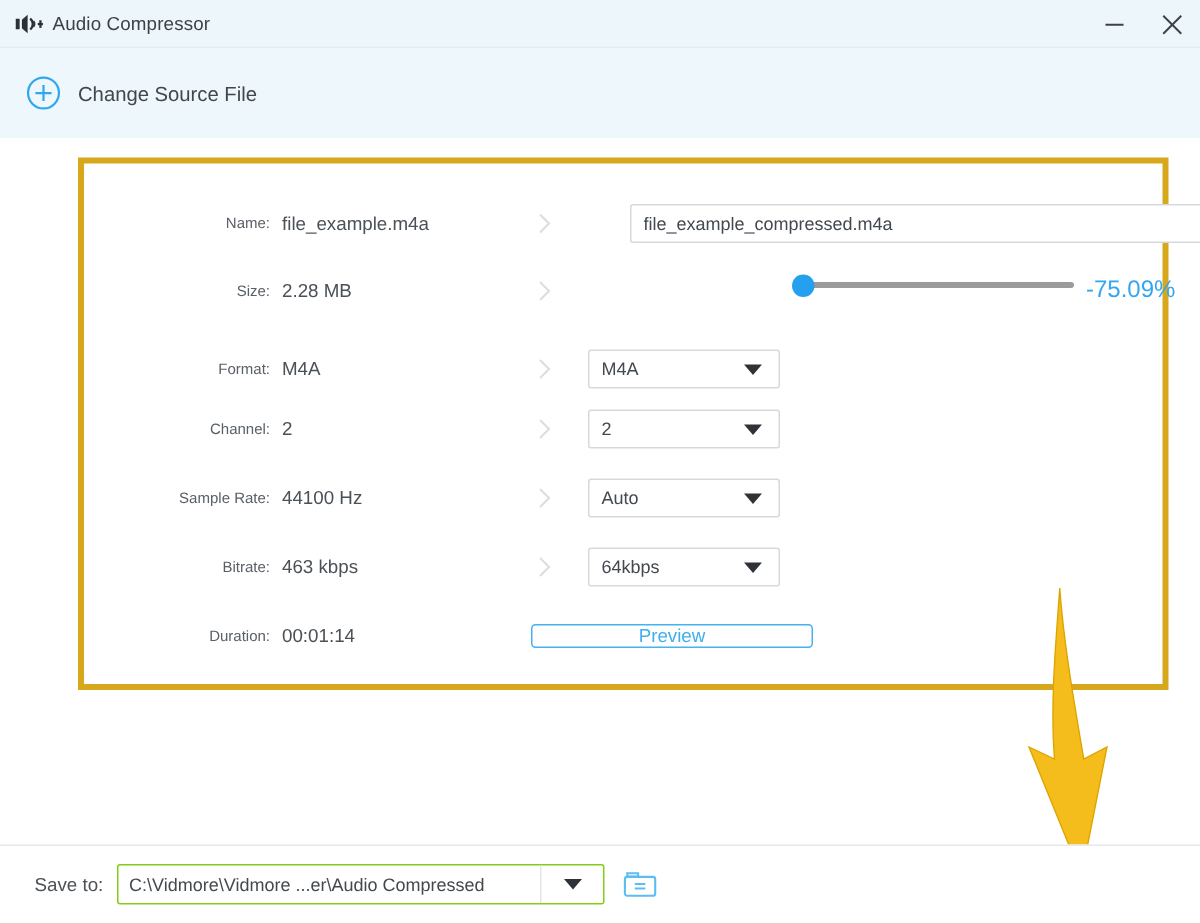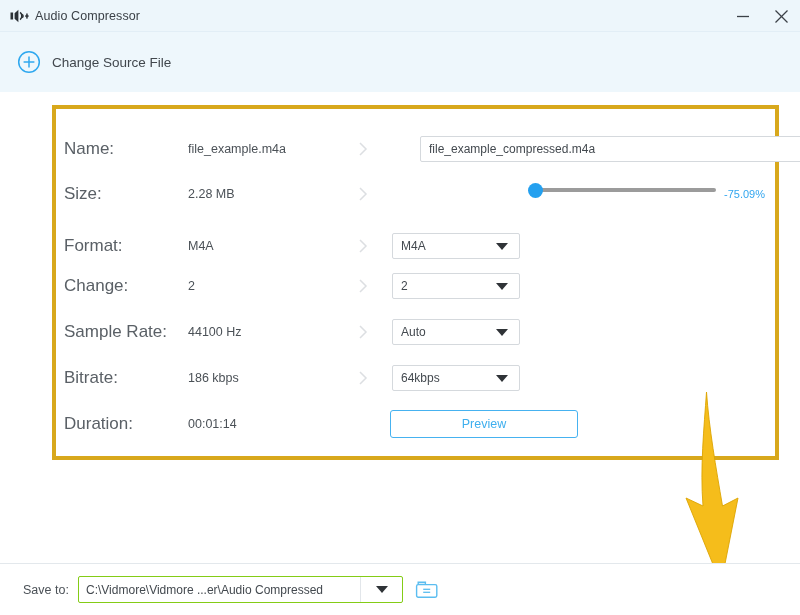--- a/index.html
+++ b/index.html
@@ -100,21 +100,22 @@
     left: 0;
     width: 727px;
     height: 34px;
     display: flex;
     align-items: center;
   }
   .row-label {
     position: absolute;
     left: 0;
     width: 128px;
-    font-size: 17px;
+    text-align: right;
+    font-size: 10px;
     color: #5a6066;
     padding-left: 12px;
   }
   .row-value {
     position: absolute;
     left: 136px;
     font-size: 12.5px;
     color: #4b5157;
   }
   .chevron {
@@ -196,21 +197,21 @@
   .slider-thumb {
     position: absolute;
     left: 0px;
     width: 15px; height: 15px;
     border-radius: 50%;
     background: #24a0ef;
   }
   .slider-pct {
     position: absolute;
     left: 672px;
-    font-size: 11px;
+    font-size: 16px;
     color: #33a6ef;
   }
 
   .select-box {
     position: absolute;
     left: 340px;
     width: 128px;
     height: 26px;
     border: 1px solid #d5d9dd;
     border-radius: 2px;
@@ -229,32 +230,31 @@
     border-left: 6px solid transparent;
     border-right: 6px solid transparent;
     border-top: 7px solid #2f3337;
     margin-right: 11px;
   }
 
   .preview-btn {
     position: absolute;
     left: 302px;
     width: 188px;
-    height: 28px;
+    height: 16px;
     border: 1px solid #46b2f0;
     border-radius: 3px;
     background: #ffffff;
     color: #3fafee;
     font-size: 12.5px;
     font-family: "Liberation Sans", sans-serif;
     cursor: pointer;
     display: flex;
     align-items: center;
     justify-content: center;
-    margin-left: 36px;
   }
 
   
   .arrow-anno {
     position: absolute;
     left: 660px;
     top: 388px;
     width: 130px;
     height: 200px;
     pointer-events: none;
@@ -416,21 +416,21 @@
             <polyline points="5,2 11,8 5,14" fill="none" stroke="#dcdfe2" stroke-width="1.5"></polyline>
           </svg>
       </span>
       <div class="select-box">
         <span class="select-value">M4A</span>
         <span class="select-caret"></span>
       </div>
     </div>
 
     <div class="row" style="top:164px;">
-      <span class="row-label">Change:</span>
+      <span class="row-label">Channel:</span>
       <span class="row-value">2</span>
       <span class="chevron">
         <svg width="16" height="16" viewBox="0 0 16 16">
             <polyline points="5,2 11,8 5,14" fill="none" stroke="#dcdfe2" stroke-width="1.5"></polyline>
           </svg>
       </span>
       <div class="select-box">
         <span class="select-value">2</span>
         <span class="select-caret"></span>
       </div>
@@ -445,21 +445,21 @@
           </svg>
       </span>
       <div class="select-box">
         <span class="select-value">Auto</span>
         <span class="select-caret"></span>
       </div>
     </div>
 
     <div class="row" style="top:256px;">
       <span class="row-label">Bitrate:</span>
-      <span class="row-value">186 kbps</span>
+      <span class="row-value">463 kbps</span>
       <span class="chevron">
         <svg width="16" height="16" viewBox="0 0 16 16">
             <polyline points="5,2 11,8 5,14" fill="none" stroke="#dcdfe2" stroke-width="1.5"></polyline>
           </svg>
       </span>
       <div class="select-box">
         <span class="select-value">64kbps</span>
         <span class="select-caret"></span>
       </div>
     </div>

